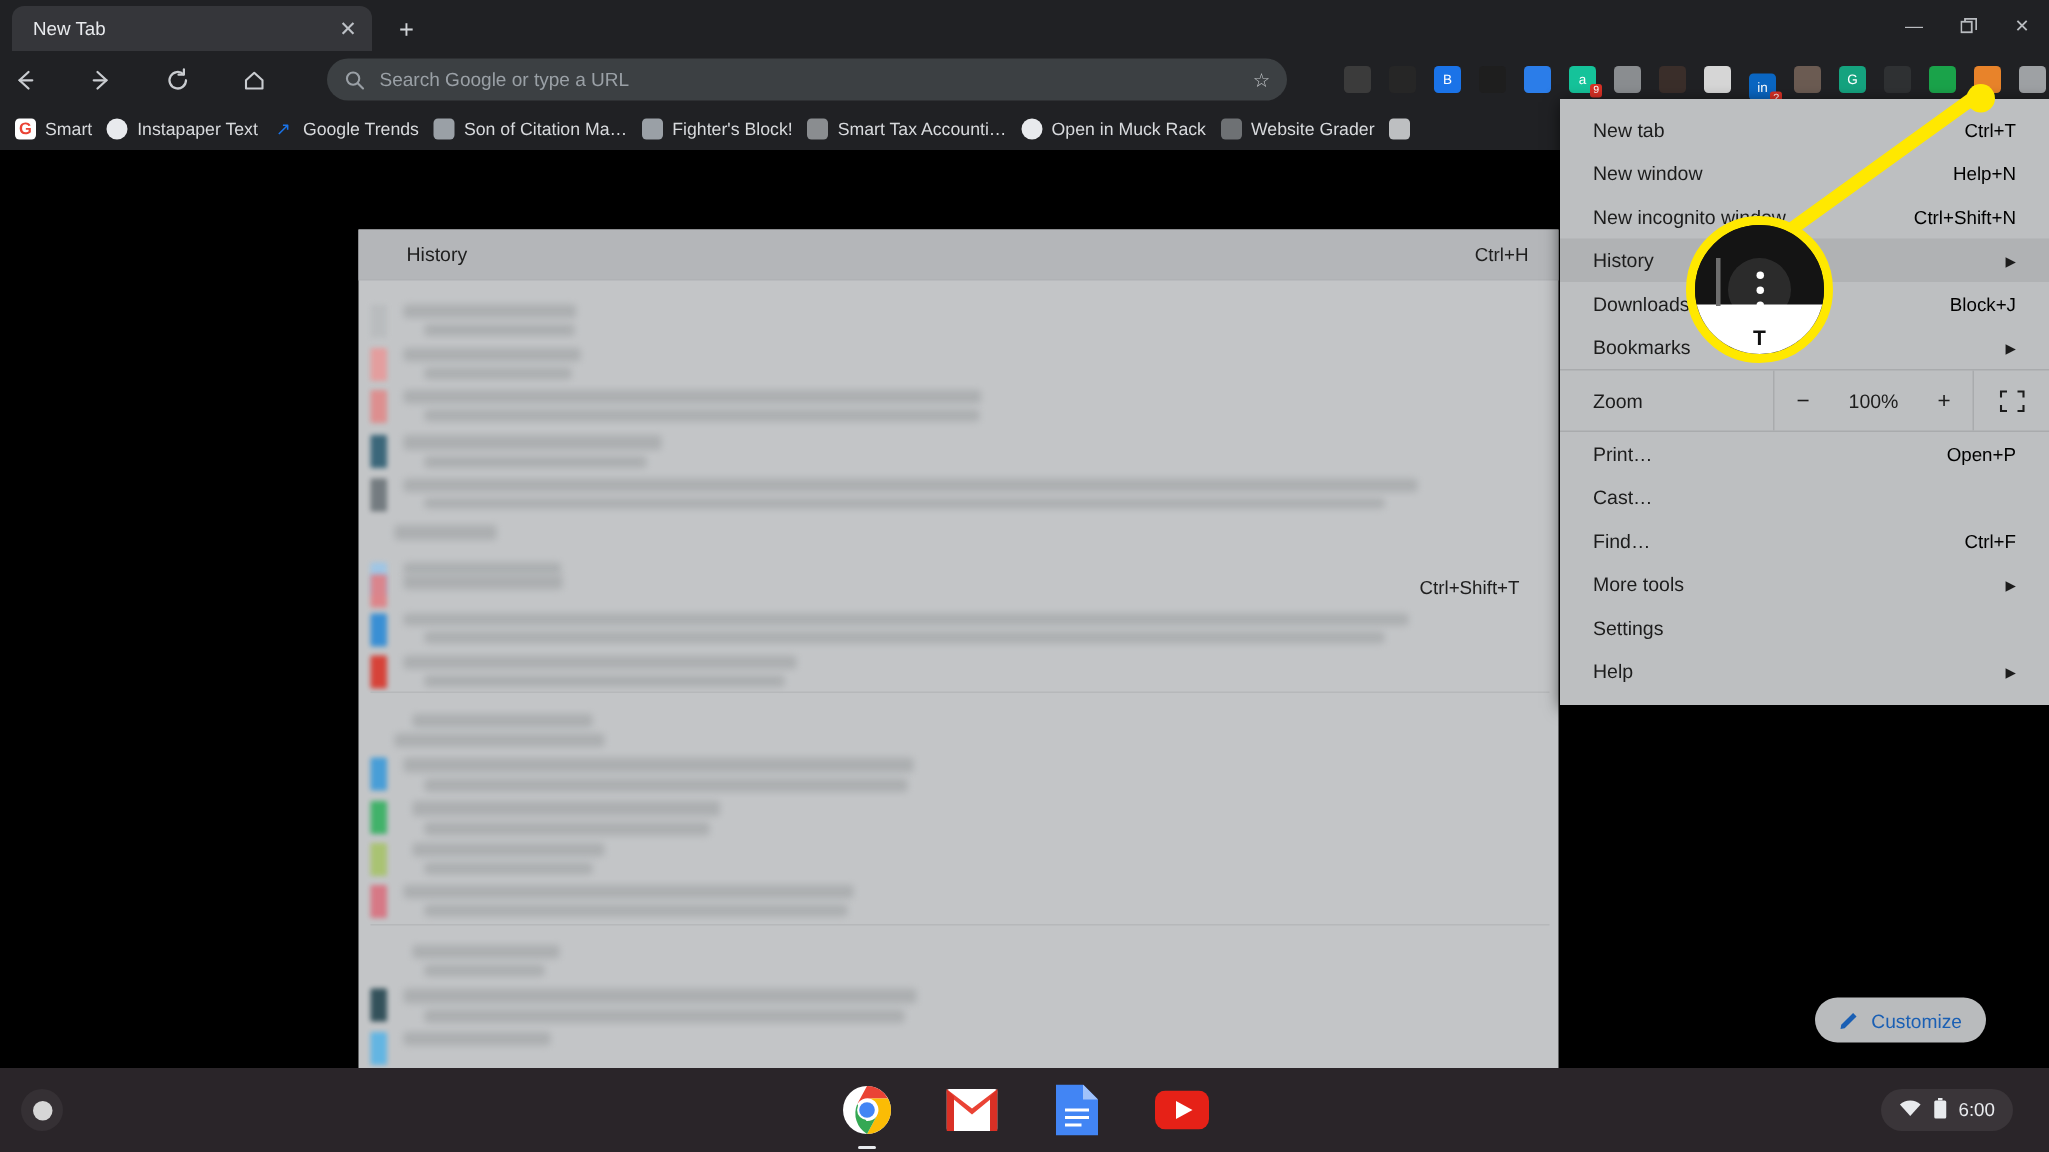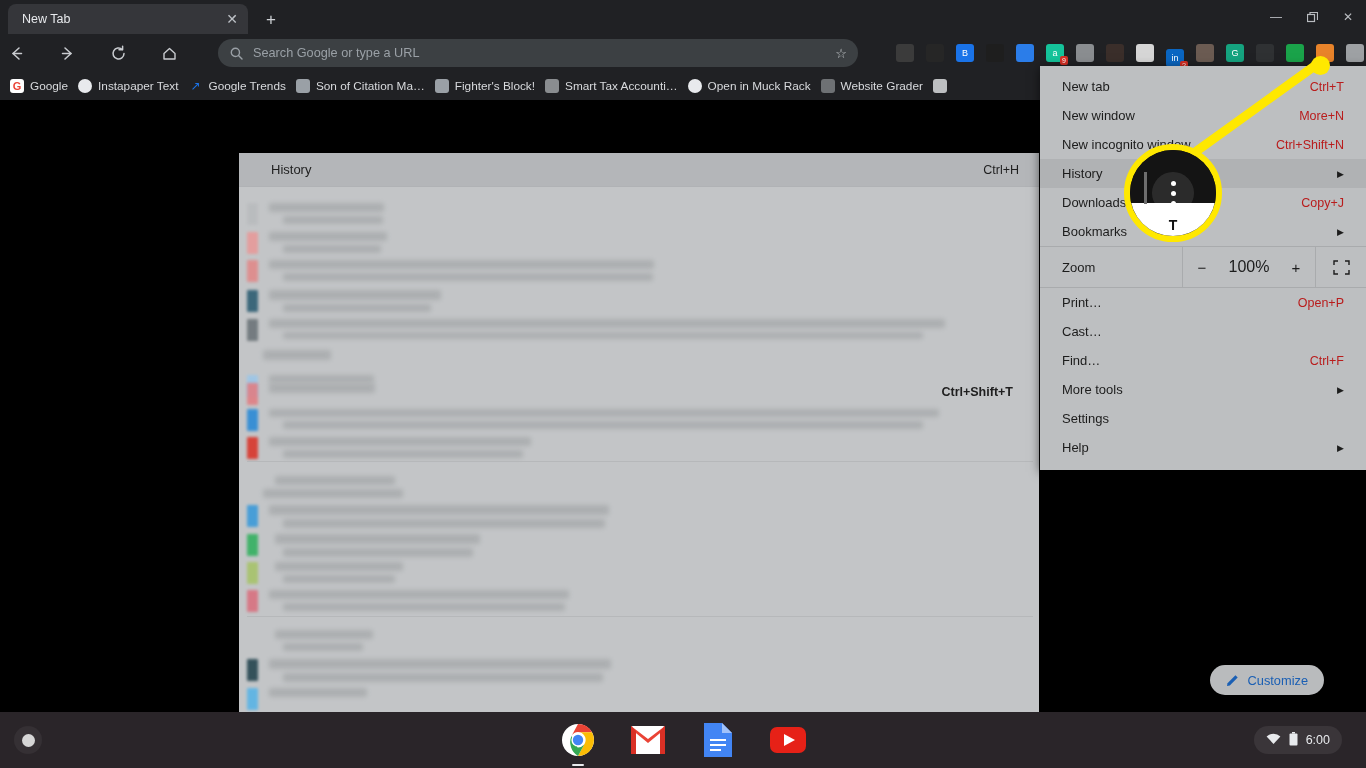--- a/index.html
+++ b/index.html
@@ -68,43 +68,43 @@
     height:33px;background:#b4b6b9;display:flex;align-items:center;justify-content:space-between;
     padding:0 20px 0 32px;color:#1f1f1f;font-size:13px;
   }
   #history-head .sc{font-size:12.5px;color:#1f1f1f;}
   .hdiv{height:1px;background:#b0b2b5;margin:0;}
   .hrow{position:relative;padding-left:8px;}
   .fav{position:absolute;left:8px;width:11px;border-radius:1px;}
   .blur{
     background:#a8abad;border-radius:2px;filter:blur(2.6px);opacity:.85;
   }
-  #sr-shortcut{position:absolute;right:26px;top:232px;color:#1f1f1f;font-size:12.5px;font-weight:bold;}
+  #sr-shortcut{position:absolute;right:26px;top:232px;color:#1f1f1f;font-size:12.5px;}
   
   #customize{
     position:absolute;right:42px;top:665px;height:30px;background:#b9bbbd;border-radius:15px;
     display:flex;align-items:center;padding:0 16px;color:#1a5fb4;font-size:12.8px;
   }
   #customize .pencil{margin-right:8px;display:flex;align-items:center;}
   
   #chromemenu{
     position:absolute;right:0;top:66px;width:326px;background:#bdbfc1;
     box-shadow:0 2px 10px rgba(0,0,0,.6);padding:6px 0 8px 0;
   }
   .mi{height:29px;display:flex;align-items:center;padding:0 22px 0 22px;color:#1c1c1c;font-size:13px;position:relative;}
   .mi .label{flex:1;white-space:nowrap;}
-  .mi .accel{color:#b91c1c;font-size:12.5px;}
+  .mi .accel{color:#000000;font-size:12.5px;}
   .mi .arrow{font-size:9px;color:#1c1c1c;}
   .mi.hl{background:#b0b2b4;}
   
   #zoomrow{display:flex;align-items:stretch;height:40px;border-top:1px solid #a9abad;border-bottom:1px solid #a9abad;}
   #zoomrow .zl{flex:1;display:flex;align-items:center;padding-left:22px;color:#1c1c1c;font-size:13px;}
   #zoomrow .zc{display:flex;align-items:center;border-left:1px solid #a9abad;}
   #zoomrow .zbtn{width:38px;display:flex;align-items:center;justify-content:center;color:#1c1c1c;font-size:15px;}
-  #zoomrow .zval{width:56px;text-align:center;color:#1c1c1c;font-size:16px;}
+  #zoomrow .zval{width:56px;text-align:center;color:#1c1c1c;font-size:13px;}
   #zoomrow .zfs{width:50px;display:flex;align-items:center;justify-content:center;border-left:1px solid #a9abad;}
   
   #editrow{display:flex;align-items:stretch;height:38px;border-top:1px solid #a9abad;border-bottom:1px solid #a9abad;}
   #editrow .el{flex:1;display:flex;align-items:center;padding-left:22px;color:#1c1c1c;font-size:13px;}
   #editrow .eb{width:61px;display:flex;align-items:center;justify-content:center;color:#1c1c1c;font-size:13px;border-left:1px solid #a9abad;}
   
   #callout-line{position:absolute;left:1120px;top:55px;width:230px;height:160px;pointer-events:none;}
   #callout-dot{
     position:absolute;left:1311px;top:56px;width:19px;height:19px;border-radius:50%;background:#ffe800;
   }
@@ -215,21 +215,21 @@
     <div id="menubtn">
         <i></i>
         <i></i>
         <i></i>
       </div>
   </div>
 
   <div id="bookmarks">
       <div class="bm">
         <span class="bmico" style="background: rgb(255, 255, 255); color: rgb(234, 67, 53); font-weight: bold; font-size: 11px;">G</span>
-        <span class="bmlabel">Google</span>
+        <span class="bmlabel">Smart</span>
       </div>
       <div class="bm">
         <span class="bmico" style="background: rgb(232, 234, 237); border-radius: 50%; color: rgb(51, 51, 51);"></span>
         <span class="bmlabel">Instapaper Text</span>
       </div>
       <div class="bm">
         <span class="bmico" style="background: transparent; color: rgb(26, 115, 232); font-size: 12px;">↗</span>
         <span class="bmlabel">Google Trends</span>
       </div>
       <div class="bm">
@@ -367,33 +367,33 @@
 </div>
 
 <div id="chromemenu">
   <div id="menu-group-1">
       <div class="mi">
         <span class="label">New tab</span>
         <span class="accel">Ctrl+T</span>
       </div>
       <div class="mi">
         <span class="label">New window</span>
-        <span class="accel">More+N</span>
+        <span class="accel">Help+N</span>
       </div>
       <div class="mi">
         <span class="label">New incognito window</span>
         <span class="accel">Ctrl+Shift+N</span>
       </div>
       <div class="mi hl">
         <span class="label">History</span>
         <span class="arrow">▶</span>
       </div>
       <div class="mi">
         <span class="label">Downloads</span>
-        <span class="accel">Copy+J</span>
+        <span class="accel">Block+J</span>
       </div>
       <div class="mi">
         <span class="label">Bookmarks</span>
         <span class="arrow">▶</span>
       </div>
     </div>
 
   <div id="zoomrow">
     <div class="zl">Zoom</div>
     <div class="zc">

